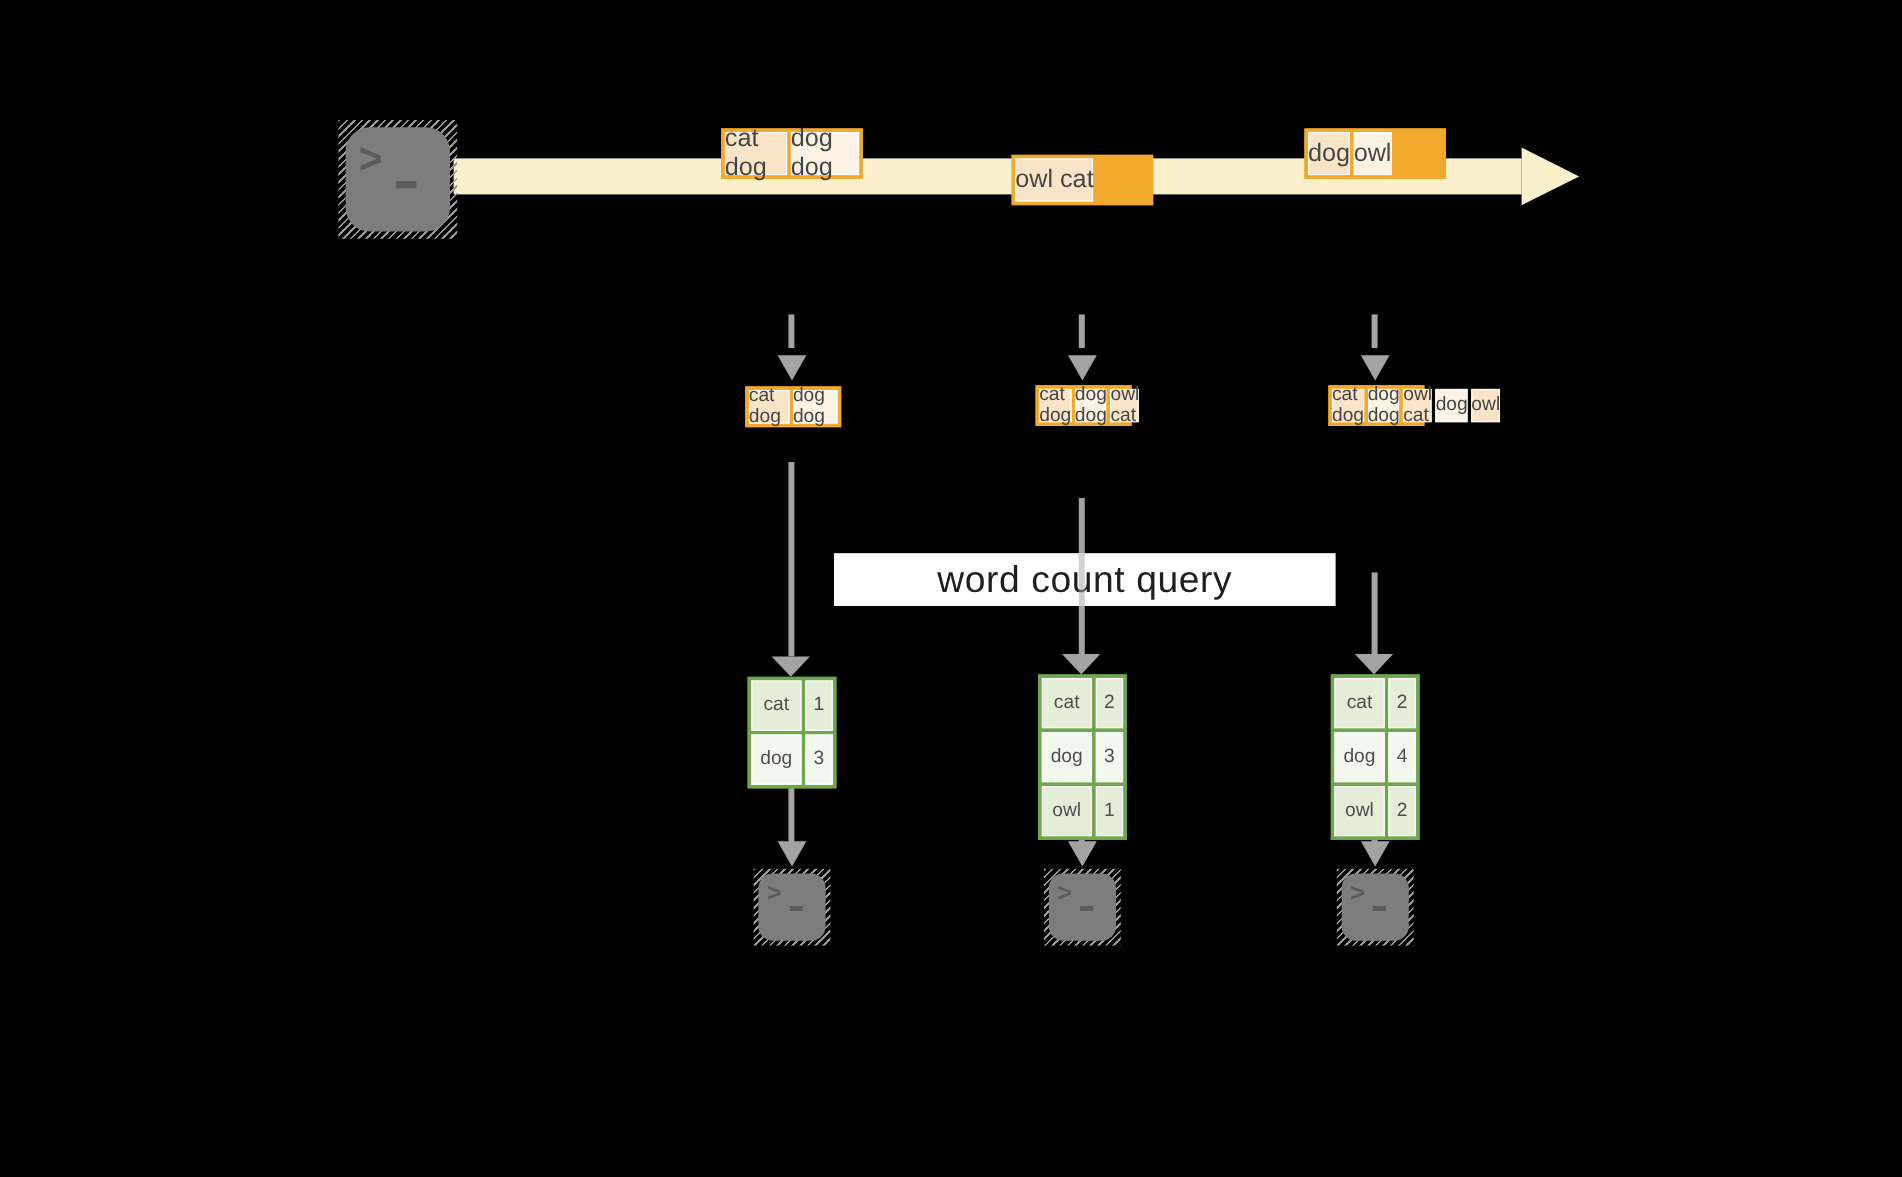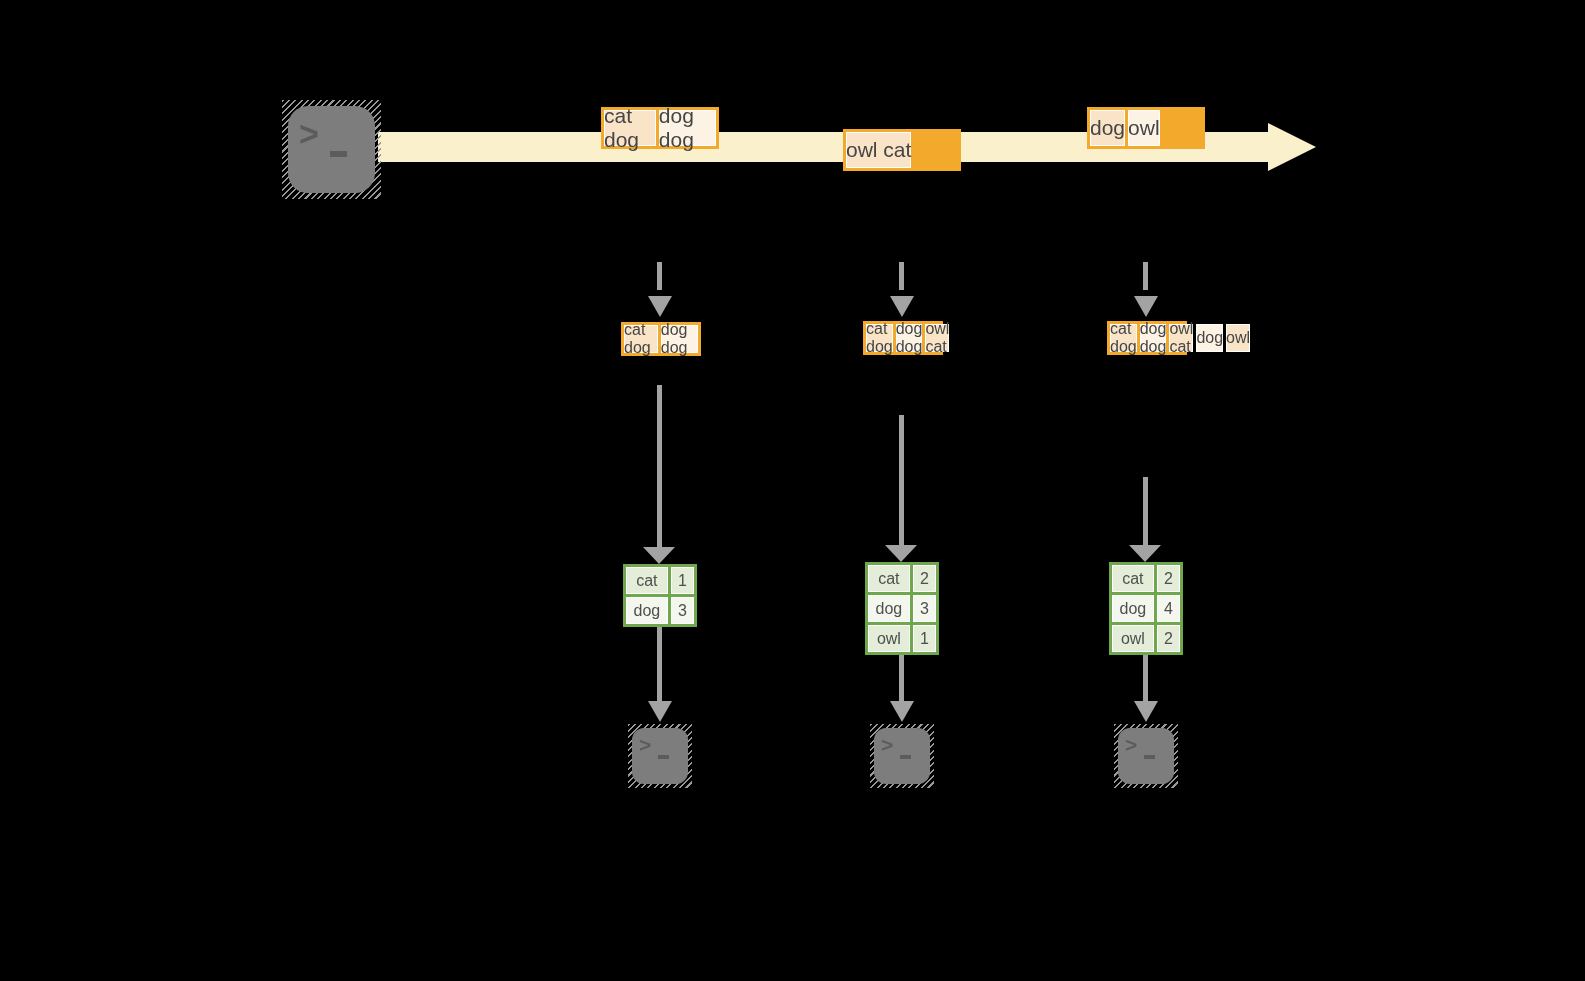--- a/index.html
+++ b/index.html
@@ -45,21 +45,21 @@
   .snap .cell{height:28px;font-size:16px;}
 
   
   .gtable{
     display:grid;grid-template-columns:1.8fr 1fr;gap:3px;
     background:var(--green);border:3px solid var(--green);
     z-index:2;
   }
   .gtable .cell{
     display:flex;align-items:center;justify-content:center;
-    height:27px;font-size:16px;color:#4f4f4f;
+    height:42px;font-size:16px;color:#4f4f4f;
     box-shadow:inset 0 0 0 1px #ffffff;
   }
   .gtable .dark{background:var(--gcell-dark);}
   .gtable .light{background:var(--gcell-light);}
 
   
   .vline{width:5px;background:var(--gray);z-index:1;}
   .vdash{width:5px;background:var(--gray);z-index:1;}
   .head-wide{
     width:0;height:0;z-index:1;
@@ -146,20 +146,21 @@
     <div class="cell dark">owl</div>
   </div>
 
   <div class="abs vline" style="left:657px;top:385px;height:162px;"></div>
   <div class="abs head-wide" style="left:643px;top:547px;"></div>
   <div class="abs vline" style="left:899px;top:415px;height:130px;"></div>
   <div class="abs head-wide" style="left:885px;top:545px;"></div>
   <div class="abs vline" style="left:1143px;top:477px;height:68px;"></div>
   <div class="abs head-wide" style="left:1129px;top:545px;"></div>
 
+  <div class="abs query" style="left:695px;top:461px;width:418px;height:44px;">word count query</div>
   <div class="abs line-overlay" style="left:899px;top:461px;height:44px;"></div>
 
   <div class="abs gtable" style="left:623px;top:564px;width:68px;">
     <div class="cell dark">cat</div>
     <div class="cell dark">1</div>
     <div class="cell light">dog</div>
     <div class="cell light">3</div>
   </div>
   <div class="abs gtable" style="left:865px;top:562px;width:68px;">
     <div class="cell dark">cat</div>

